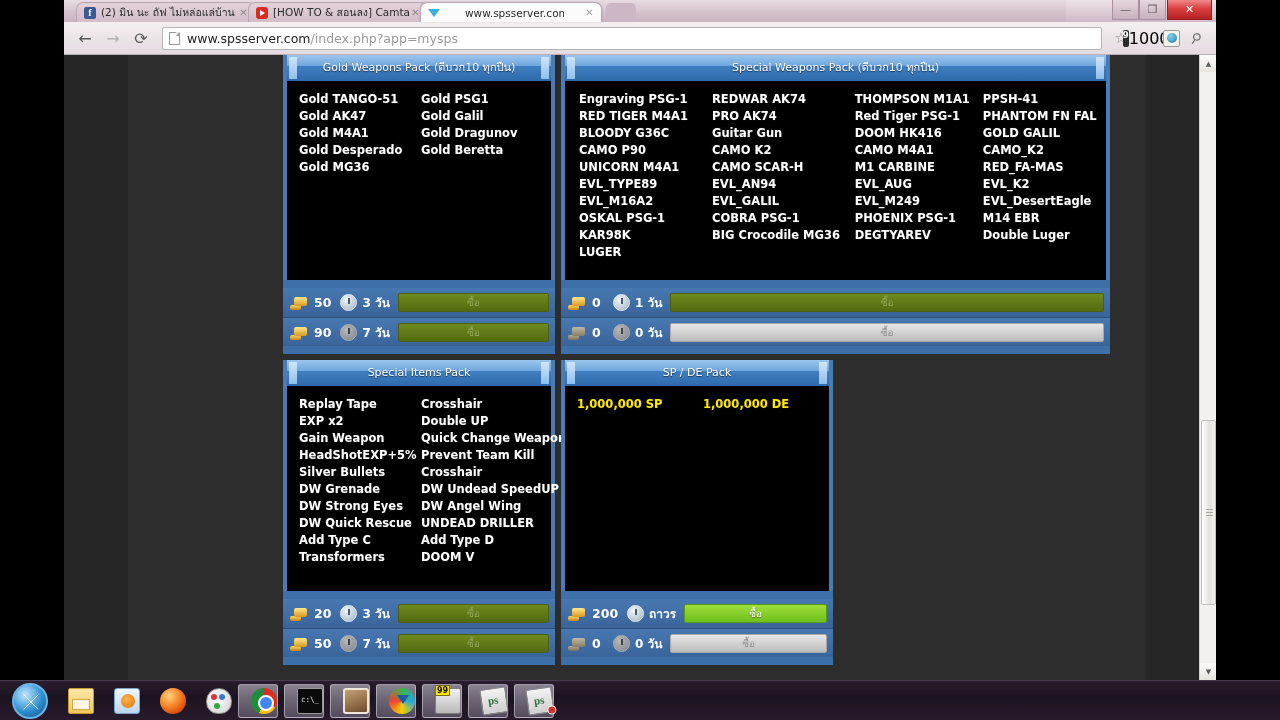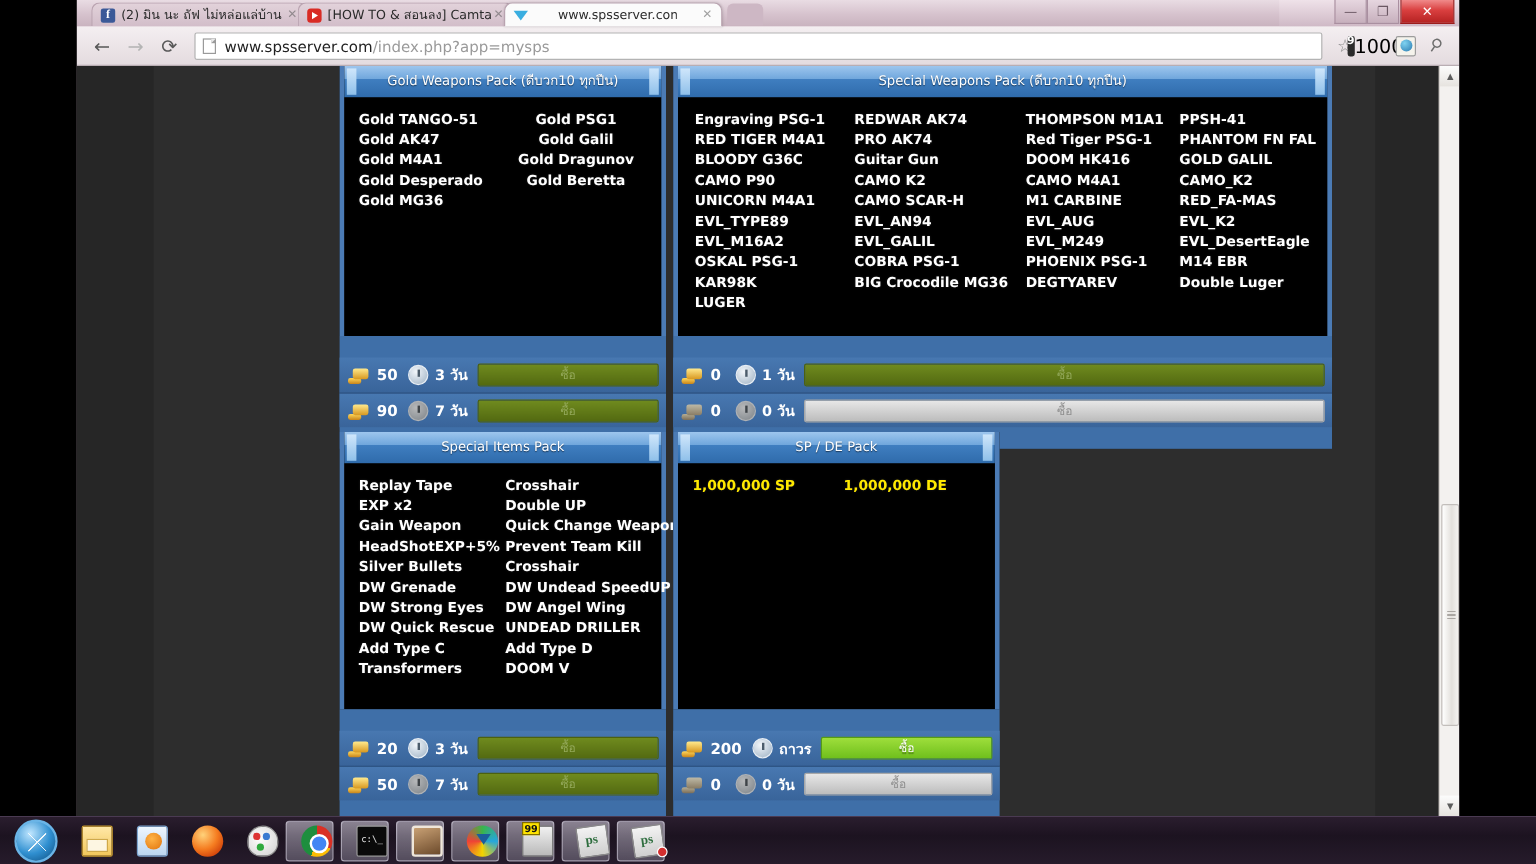--- a/index.html
+++ b/index.html
@@ -111,21 +111,21 @@
      background:linear-gradient(180deg,#cfe6fb,#8fc0ea); }
   .phead:before{left:2px;} .phead:after{right:2px;}
 
   .pbody { background:#000; padding:10px 0 8px 12px; display:flex; }
   .col { display:flex; flex-direction:column; }
   .itm { color:#fff; font-size:11.5px; font-weight:bold; line-height:17px;
      white-space:nowrap; text-shadow:0 0 2px rgba(255,255,255,.12);}
   .itm.sp { color:#ffe900; }
 
   
-  .buyblock { position:absolute; background:#3f6fa8; padding:18px 0; }
+  .buyblock { position:absolute; background:#3f6fa8; padding:8px 0; }
   .buyrow { display:flex; align-items:center; height:29px; padding:0 6px;
      background:linear-gradient(180deg,#4878b1,#39649a); }
   .buyrow + .buyrow { border-top:1px solid #2b4f7d; }
   .coin { width:20px; height:15px; flex:0 0 20px; margin-right:5px; position:relative;}
   .coin:before{content:""; position:absolute; left:1px; bottom:0; width:11px; height:5px;
      border-radius:2px; background:linear-gradient(180deg,#ffd95e,#c98418);}
   .coin:after{content:""; position:absolute; left:5px; bottom:4px; width:13px; height:9px;
      border-radius:2px; background:linear-gradient(180deg,#ffe98d,#d89820);}
   .coin.dim { filter:grayscale(.75) brightness(.8); }
   .amt { color:#fff; font-size:12.5px; font-weight:bold; min-width:12px;
@@ -301,21 +301,21 @@
           <div class="panel" style="left:0; top:0; width:272px; height:225px;">
             <div class="phead">Gold Weapons Pack (ดีบวก10 ทุกปืน)</div>
             <div class="pbody" style="height:199px;">
               <div class="col" style="width:122px;">
                 <span class="itm">Gold TANGO-51</span>
                 <span class="itm">Gold AK47</span>
                 <span class="itm">Gold M4A1</span>
                 <span class="itm">Gold Desperado</span>
                 <span class="itm">Gold MG36</span>
               </div>
-              <div class="col" style="width:118px;align-items:center;">
+              <div class="col" style="width:118px;">
                 <span class="itm">Gold PSG1</span>
                 <span class="itm">Gold Galil</span>
                 <span class="itm">Gold Dragunov</span>
                 <span class="itm">Gold Beretta</span>
               </div>
             </div>
           </div>
           <div class="buyblock" style="left:0; top:225px; width:272px;">
             <div class="buyrow">
               <span class="coin"></span>

